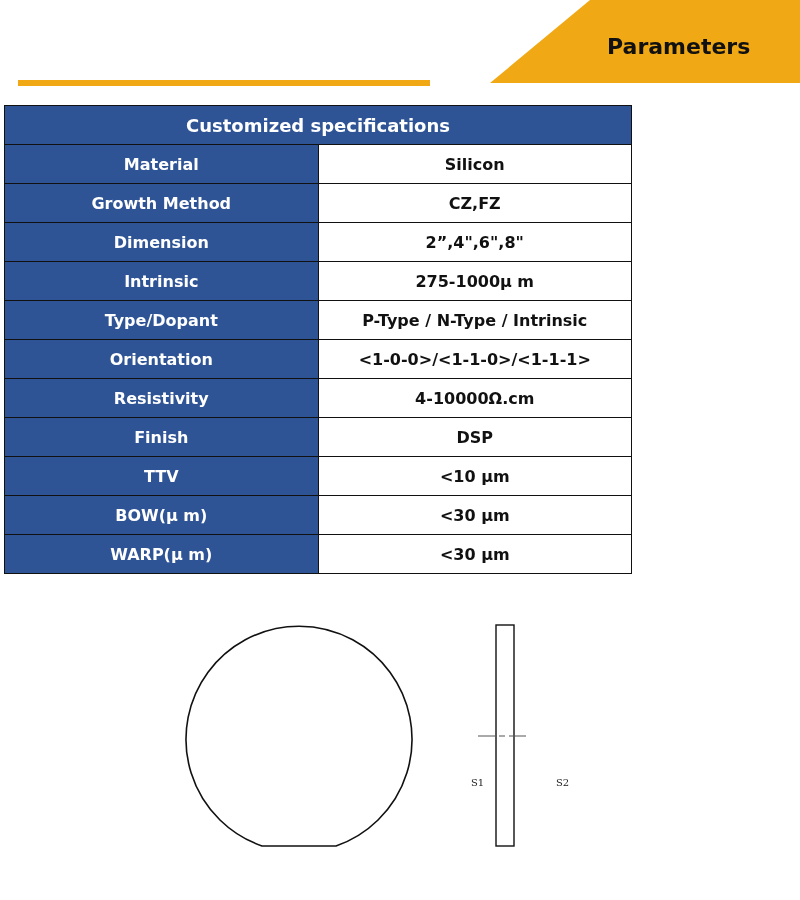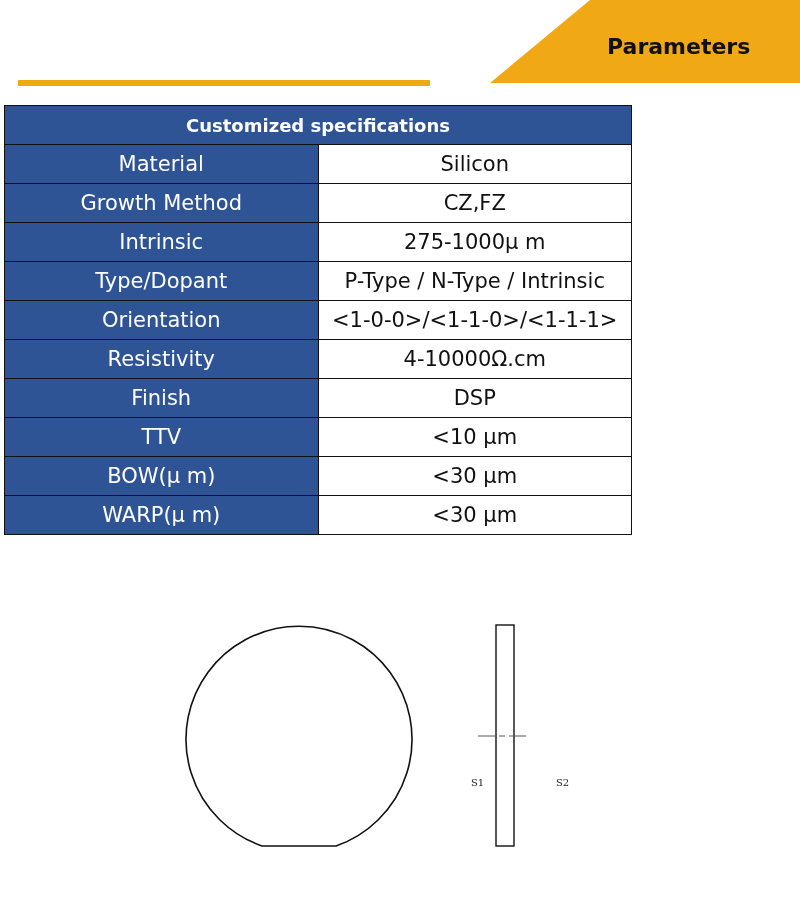--- a/index.html
+++ b/index.html
@@ -9,21 +9,21 @@
   .banner svg { position: absolute; left: 0; top: 0; }
   .title-left { position: absolute; left: 24px; top: 44px; font-size: 23px; color: #111;
                 letter-spacing: 0px; font-weight: normal; }
   .title-right { position: absolute; left: 607px; top: 34px; font-size: 22px; color: #111;
                  font-weight: bold; text-align: right; }
   .underline { position: absolute; left: 18px; top: 80px; width: 412px; height: 6px; background: #F0A914; }
 
   table.spec { position: absolute; left: 4px; top: 89px; width: 628px; border-collapse: collapse;
                table-layout: fixed; margin-top: 16px; }
   table.spec td, table.spec th { border: 1.5px solid #111; text-align: center; vertical-align: middle;
-                                 height: 38px; padding: 0; font-size: 21px; }
+                                 height: 38px; padding: 0; font-size: 16px; font-weight: bold; }
   table.spec th.head { background: #2F5496; color: #fff; font-size: 18px; font-weight: bold; height: 38px; }
   table.spec td.lab { background: #2F5496; color: #fff; width: 246px; }
   table.spec td.val { background: #fff; color: #111; border-radius: 6px; }
 
   .diagram { position: absolute; left: 0; top: 600px; width: 800px; height: 280px; }
   .diagram svg { position: absolute; left: 0; top: 0; }
   .s-label { position: absolute; font-family: "DejaVu Serif", serif; font-size: 10px; color: #222; }
 </style>
 </head>
 <body>
@@ -41,20 +41,24 @@
       <tr>
     <th class="head" colspan="2">Customized specifications</th>
   </tr>
   <tr>
     <td class="lab">Material</td>
     <td class="val">Silicon</td>
   </tr>
   <tr>
     <td class="lab">Growth Method</td>
     <td class="val">CZ,FZ</td>
+  </tr>
+  <tr>
+    <td class="lab">Dimension</td>
+    <td class="val">2”,4",6",8"</td>
   </tr>
   <tr>
     <td class="lab">Intrinsic</td>
     <td class="val">275-1000μ m</td>
   </tr>
   <tr>
     <td class="lab">Type/Dopant</td>
     <td class="val">P-Type / N-Type / Intrinsic</td>
   </tr>
   <tr>

